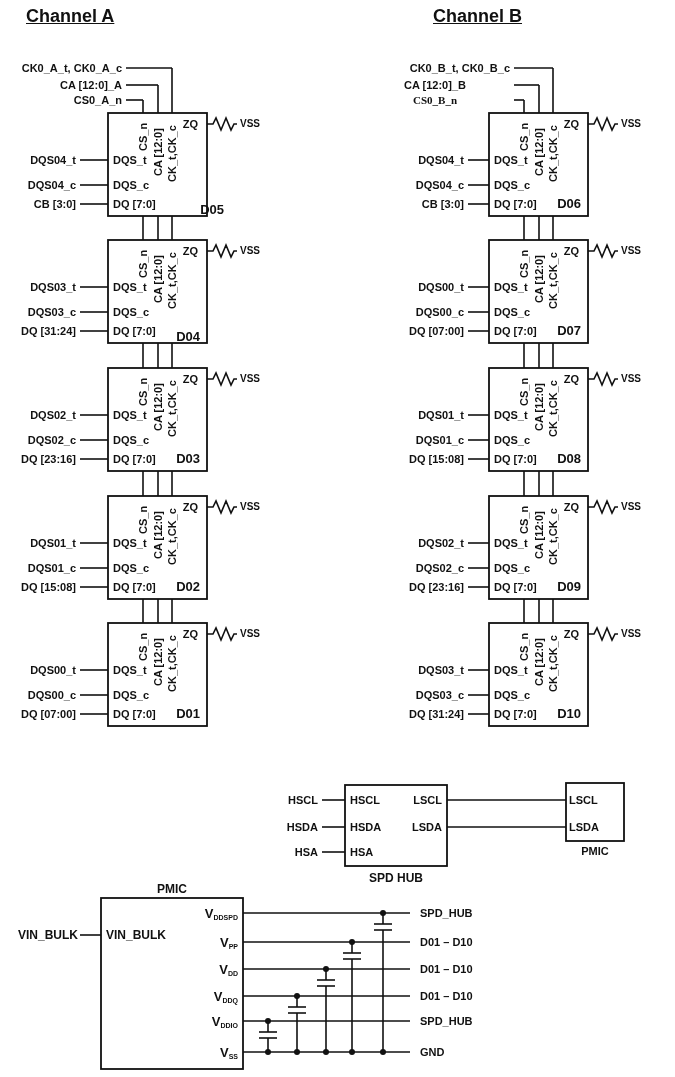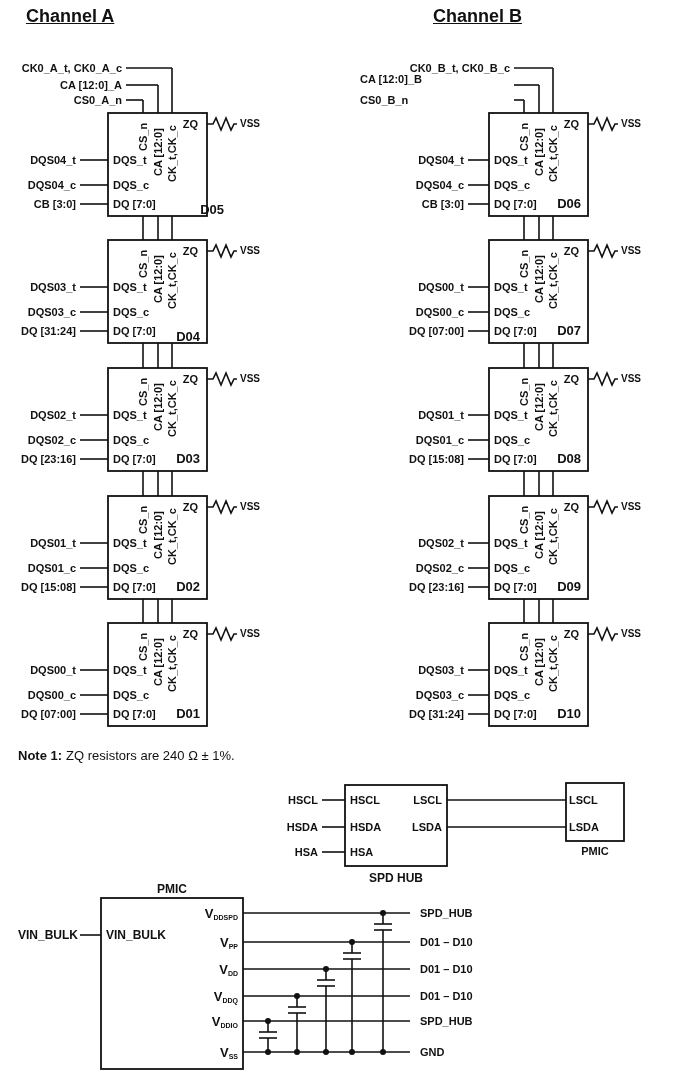--- a/index.html
+++ b/index.html
@@ -158,23 +158,20 @@
       <path d="M259 1032 h18"></path>
       <path d="M259 1038 h18"></path>
       <path d="M268 1038L268 1052"></path>
       <circle cx="268" cy="1021" r="3"></circle>
       <circle cx="268" cy="1052" r="3"></circle>
     </svg>
 
   <div class="title" style="left:26px;top:5px">Channel A</div>
   <div class="title" style="left:433px;top:5px">Channel B</div>
 
-  <div class="note" style="left:18px;top:748px">
-    <span class="b">Note 1:</span><span>ZQ resistors are 240 Ω ± 1%.</span>
-  </div>
 
   <div class="lbl r" style="left:168px;top:793px;width:150px">HSCL</div>
   <div class="lbl r" style="left:168px;top:820px;width:150px">HSDA</div>
   <div class="lbl r" style="left:168px;top:845px;width:150px">HSA</div>
   <div class="lbl" style="left:350px;top:793px">HSCL</div>
   <div class="lbl" style="left:350px;top:820px">HSDA</div>
   <div class="lbl" style="left:350px;top:845px">HSA</div>
   <div class="lbl r" style="left:292px;top:793px;width:150px">LSCL</div>
   <div class="lbl r" style="left:292px;top:820px;width:150px">LSDA</div>
   <div class="lbl cent" style="left:333px;top:871px;width:126px;font-size:12px">SPD HUB</div>
@@ -256,22 +253,22 @@
     <div class="lbl" style="left: 113px; top: 663px;">DQS_t</div>
     <div class="lbl" style="left: -74px; width: 150px; text-align: right; top: 663px;">DQS00_t</div>
     <div class="lbl" style="left: 113px; top: 688px;">DQS_c</div>
     <div class="lbl" style="left: -74px; width: 150px; text-align: right; top: 688px;">DQS00_c</div>
     <div class="lbl" style="left: 113px; top: 707px;">DQ [7:0]</div>
     <div class="lbl" style="left: -74px; width: 150px; text-align: right; top: 707px;">DQ [07:00]</div>
     <div class="lbl id" style="left: 50px; width: 150px; text-align: right; top: 707px;">D01</div>
     <div class="lbl" style="left: 48px; width: 150px; text-align: right; top: 627px;">ZQ</div>
     <div class="lbl vss" style="left: 240px; top: 627px;">VSS</div>
     <div class="lbl" style="left: 360px; width: 150px; text-align: right; top: 61px;">CK0_B_t, CK0_B_c</div>
-    <div class="lbl" style="left: 360px; width: 150px; text-align: left; top: 72px;">CA [12:0]_B</div>
-    <div class="lbl" style="left: 360px; width: 150px; text-align: left; top: 93px;">CS0_B_n</div>
+    <div class="lbl" style="left: 360px; width: 150px; text-align: center; top: 78px;">CA [12:0]_B</div>
+    <div class="lbl" style="left: 360px; width: 150px; text-align: center; top: 93px; font-family: Liberation Serif, serif;">CS0_B_n</div>
     <div class="rot" style="left: 518px; top: 151px;">CS_n</div>
     <div class="rot" style="left: 533px; top: 176px;">CA [12:0]</div>
     <div class="rot" style="left: 547px; top: 182px;">CK_t,CK_c</div>
     <div class="lbl" style="left: 494px; top: 153px;">DQS_t</div>
     <div class="lbl" style="left: 314px; width: 150px; text-align: right; top: 153px;">DQS04_t</div>
     <div class="lbl" style="left: 494px; top: 178px;">DQS_c</div>
     <div class="lbl" style="left: 314px; width: 150px; text-align: right; top: 178px;">DQS04_c</div>
     <div class="lbl" style="left: 494px; top: 197px;">DQ [7:0]</div>
     <div class="lbl" style="left: 314px; width: 150px; text-align: right; top: 197px;">CB [3:0]</div>
     <div class="lbl id" style="left: 431px; width: 150px; text-align: right; top: 197px;">D06</div>

